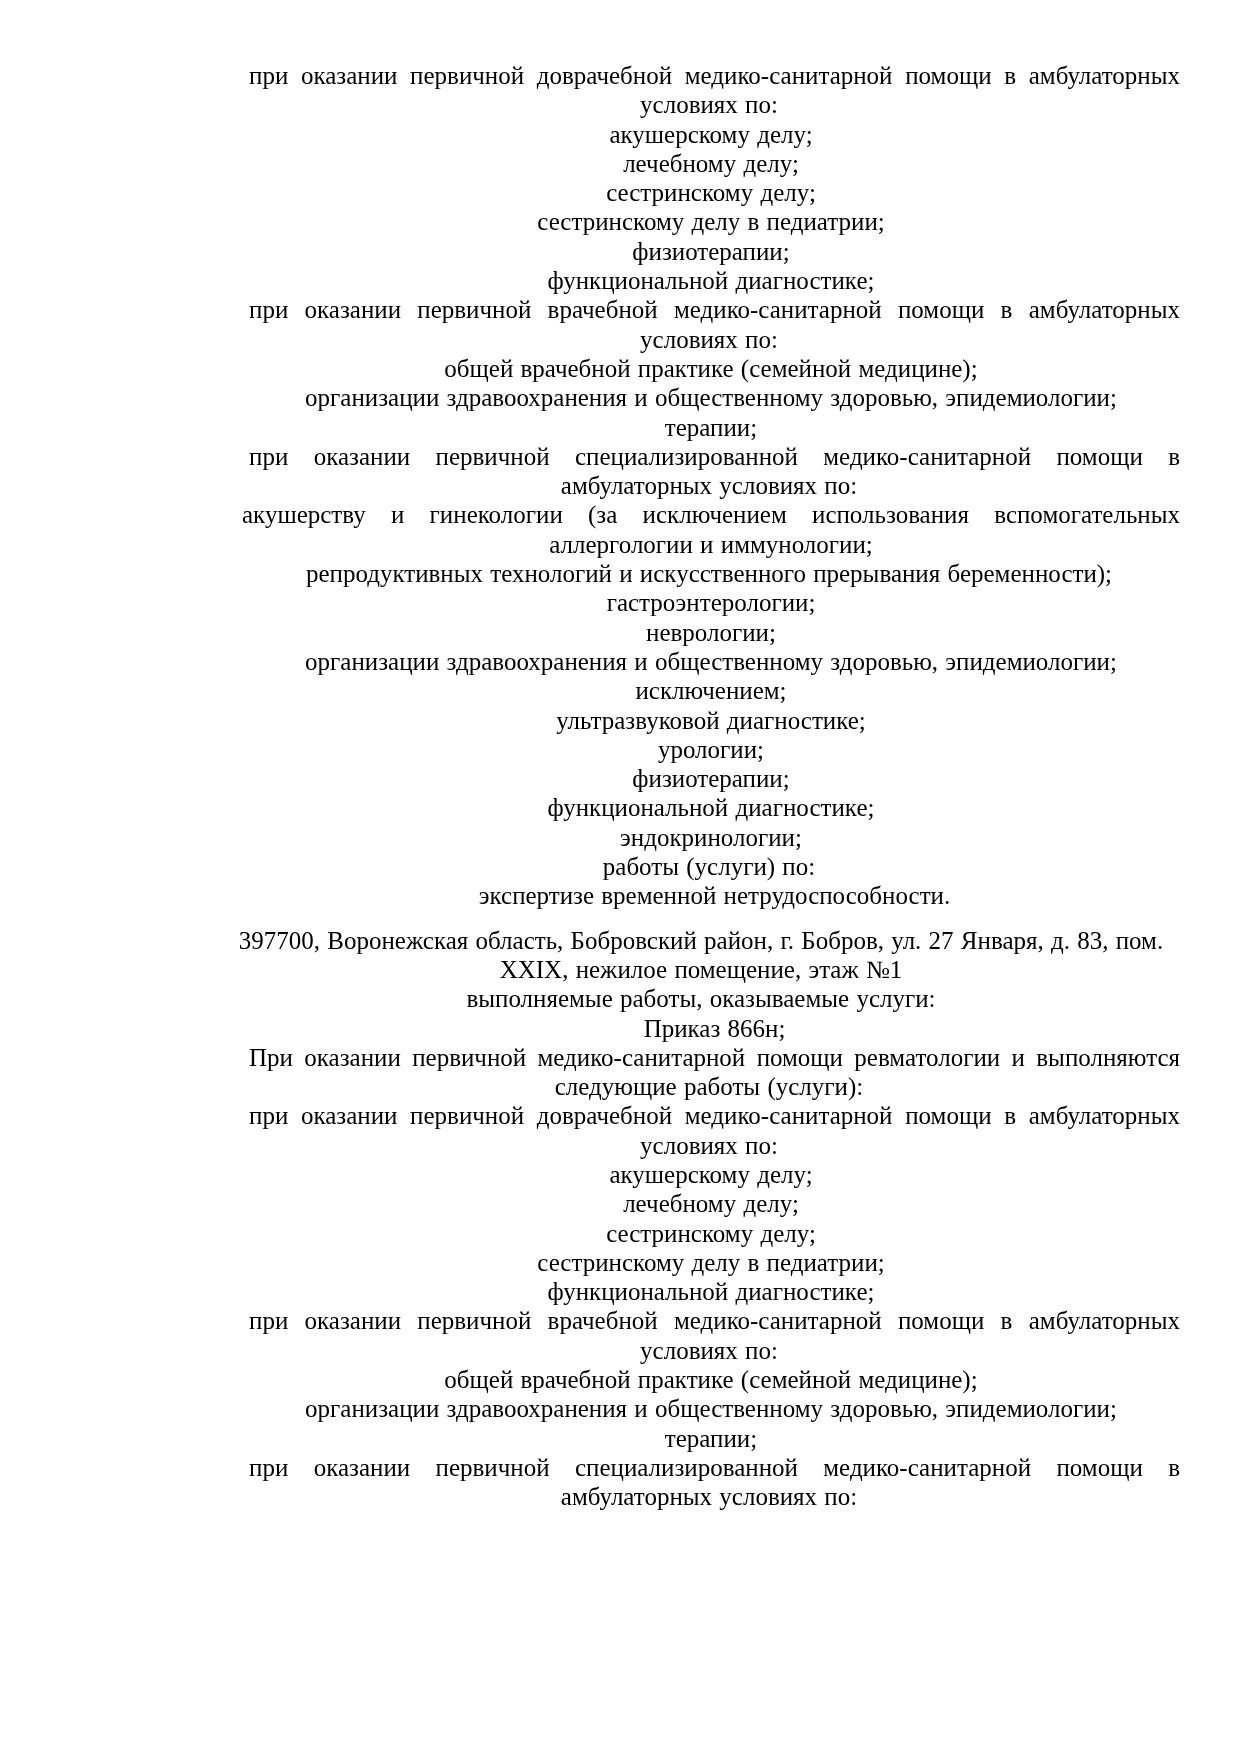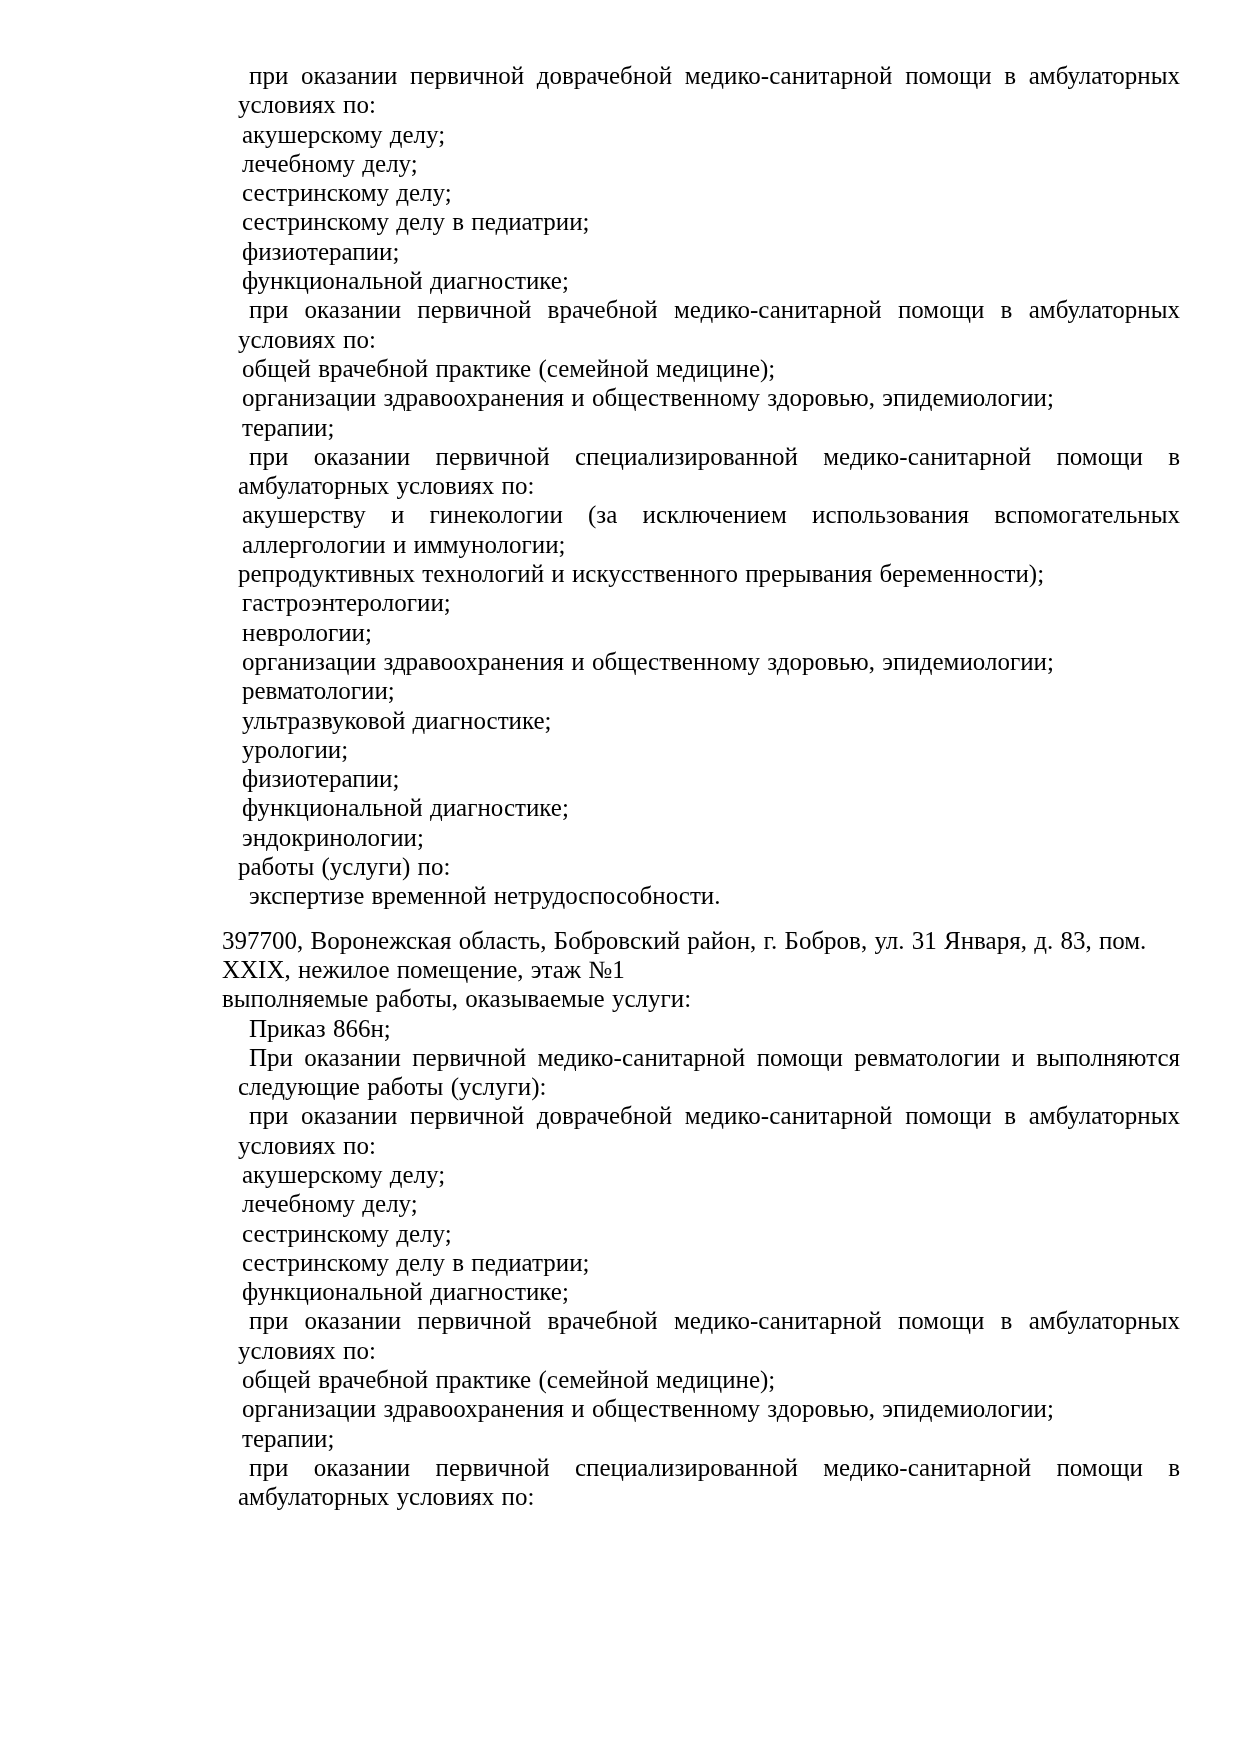--- a/index.html
+++ b/index.html
@@ -13,20 +13,21 @@
     font-family: "Liberation Serif", "DejaVu Serif", serif;
     font-size: 25px;
     box-sizing: border-box;
     padding: 61px 60px 0 222px;
     overflow: hidden;
   }
   .line {
     line-height: 29.3px;
     white-space: nowrap;
     word-spacing: 1px;
+    text-align: center;
   }
   .line.j {
     white-space: normal;
     text-align: justify;
     text-align-last: justify;
     word-spacing: normal;
   }
   .ind0 { margin-left: 0; }
   .ind1 { margin-left: 16px; }
   .ind2 { margin-left: 27px; }
@@ -53,32 +54,32 @@
         <div class="line ind3">организации здравоохранения и общественному здоровью, эпидемиологии;</div>
         <div class="line ind3">терапии;</div>
         <div class="line ind2 j">при оказании первичной специализированной медико-санитарной помощи в</div>
         <div class="line ind1">амбулаторных условиях по:</div>
         <div class="line ind3 j">акушерству и гинекологии (за исключением использования вспомогательных</div>
         <div class="line ind3">аллергологии и иммунологии;</div>
         <div class="line ind1">репродуктивных технологий и искусственного прерывания беременности);</div>
         <div class="line ind3">гастроэнтерологии;</div>
         <div class="line ind3">неврологии;</div>
         <div class="line ind3">организации здравоохранения и общественному здоровью, эпидемиологии;</div>
-        <div class="line ind3">ревматологии;</div>
+        <div class="line ind3">исключением;</div>
         <div class="line ind3">ультразвуковой диагностике;</div>
         <div class="line ind3">урологии;</div>
         <div class="line ind3">физиотерапии;</div>
         <div class="line ind3">функциональной диагностике;</div>
         <div class="line ind3">эндокринологии;</div>
         <div class="line ind1">работы (услуги) по:</div>
         <div class="line ind2">экспертизе временной нетрудоспособности.</div>
       </div>
       <div class="block-gap"></div>
       <div class="block">
-        <div class="line ind0">397700, Воронежская область, Бобровский район, г. Бобров, ул. 31 Января, д. 83, пом.</div>
+        <div class="line ind0">397700, Воронежская область, Бобровский район, г. Бобров, ул. 27 Января, д. 83, пом.</div>
         <div class="line ind0">XXIX, нежилое помещение, этаж №1</div>
         <div class="line ind0">выполняемые работы, оказываемые услуги:</div>
         <div class="line ind2">Приказ 866н;</div>
         <div class="line ind2 j">При оказании первичной медико-санитарной помощи ревматологии и выполняются</div>
         <div class="line ind1">следующие работы (услуги):</div>
         <div class="line ind2 j">при оказании первичной доврачебной медико-санитарной помощи в амбулаторных</div>
         <div class="line ind1">условиях по:</div>
         <div class="line ind3">акушерскому делу;</div>
         <div class="line ind3">лечебному делу;</div>
         <div class="line ind3">сестринскому делу;</div>

